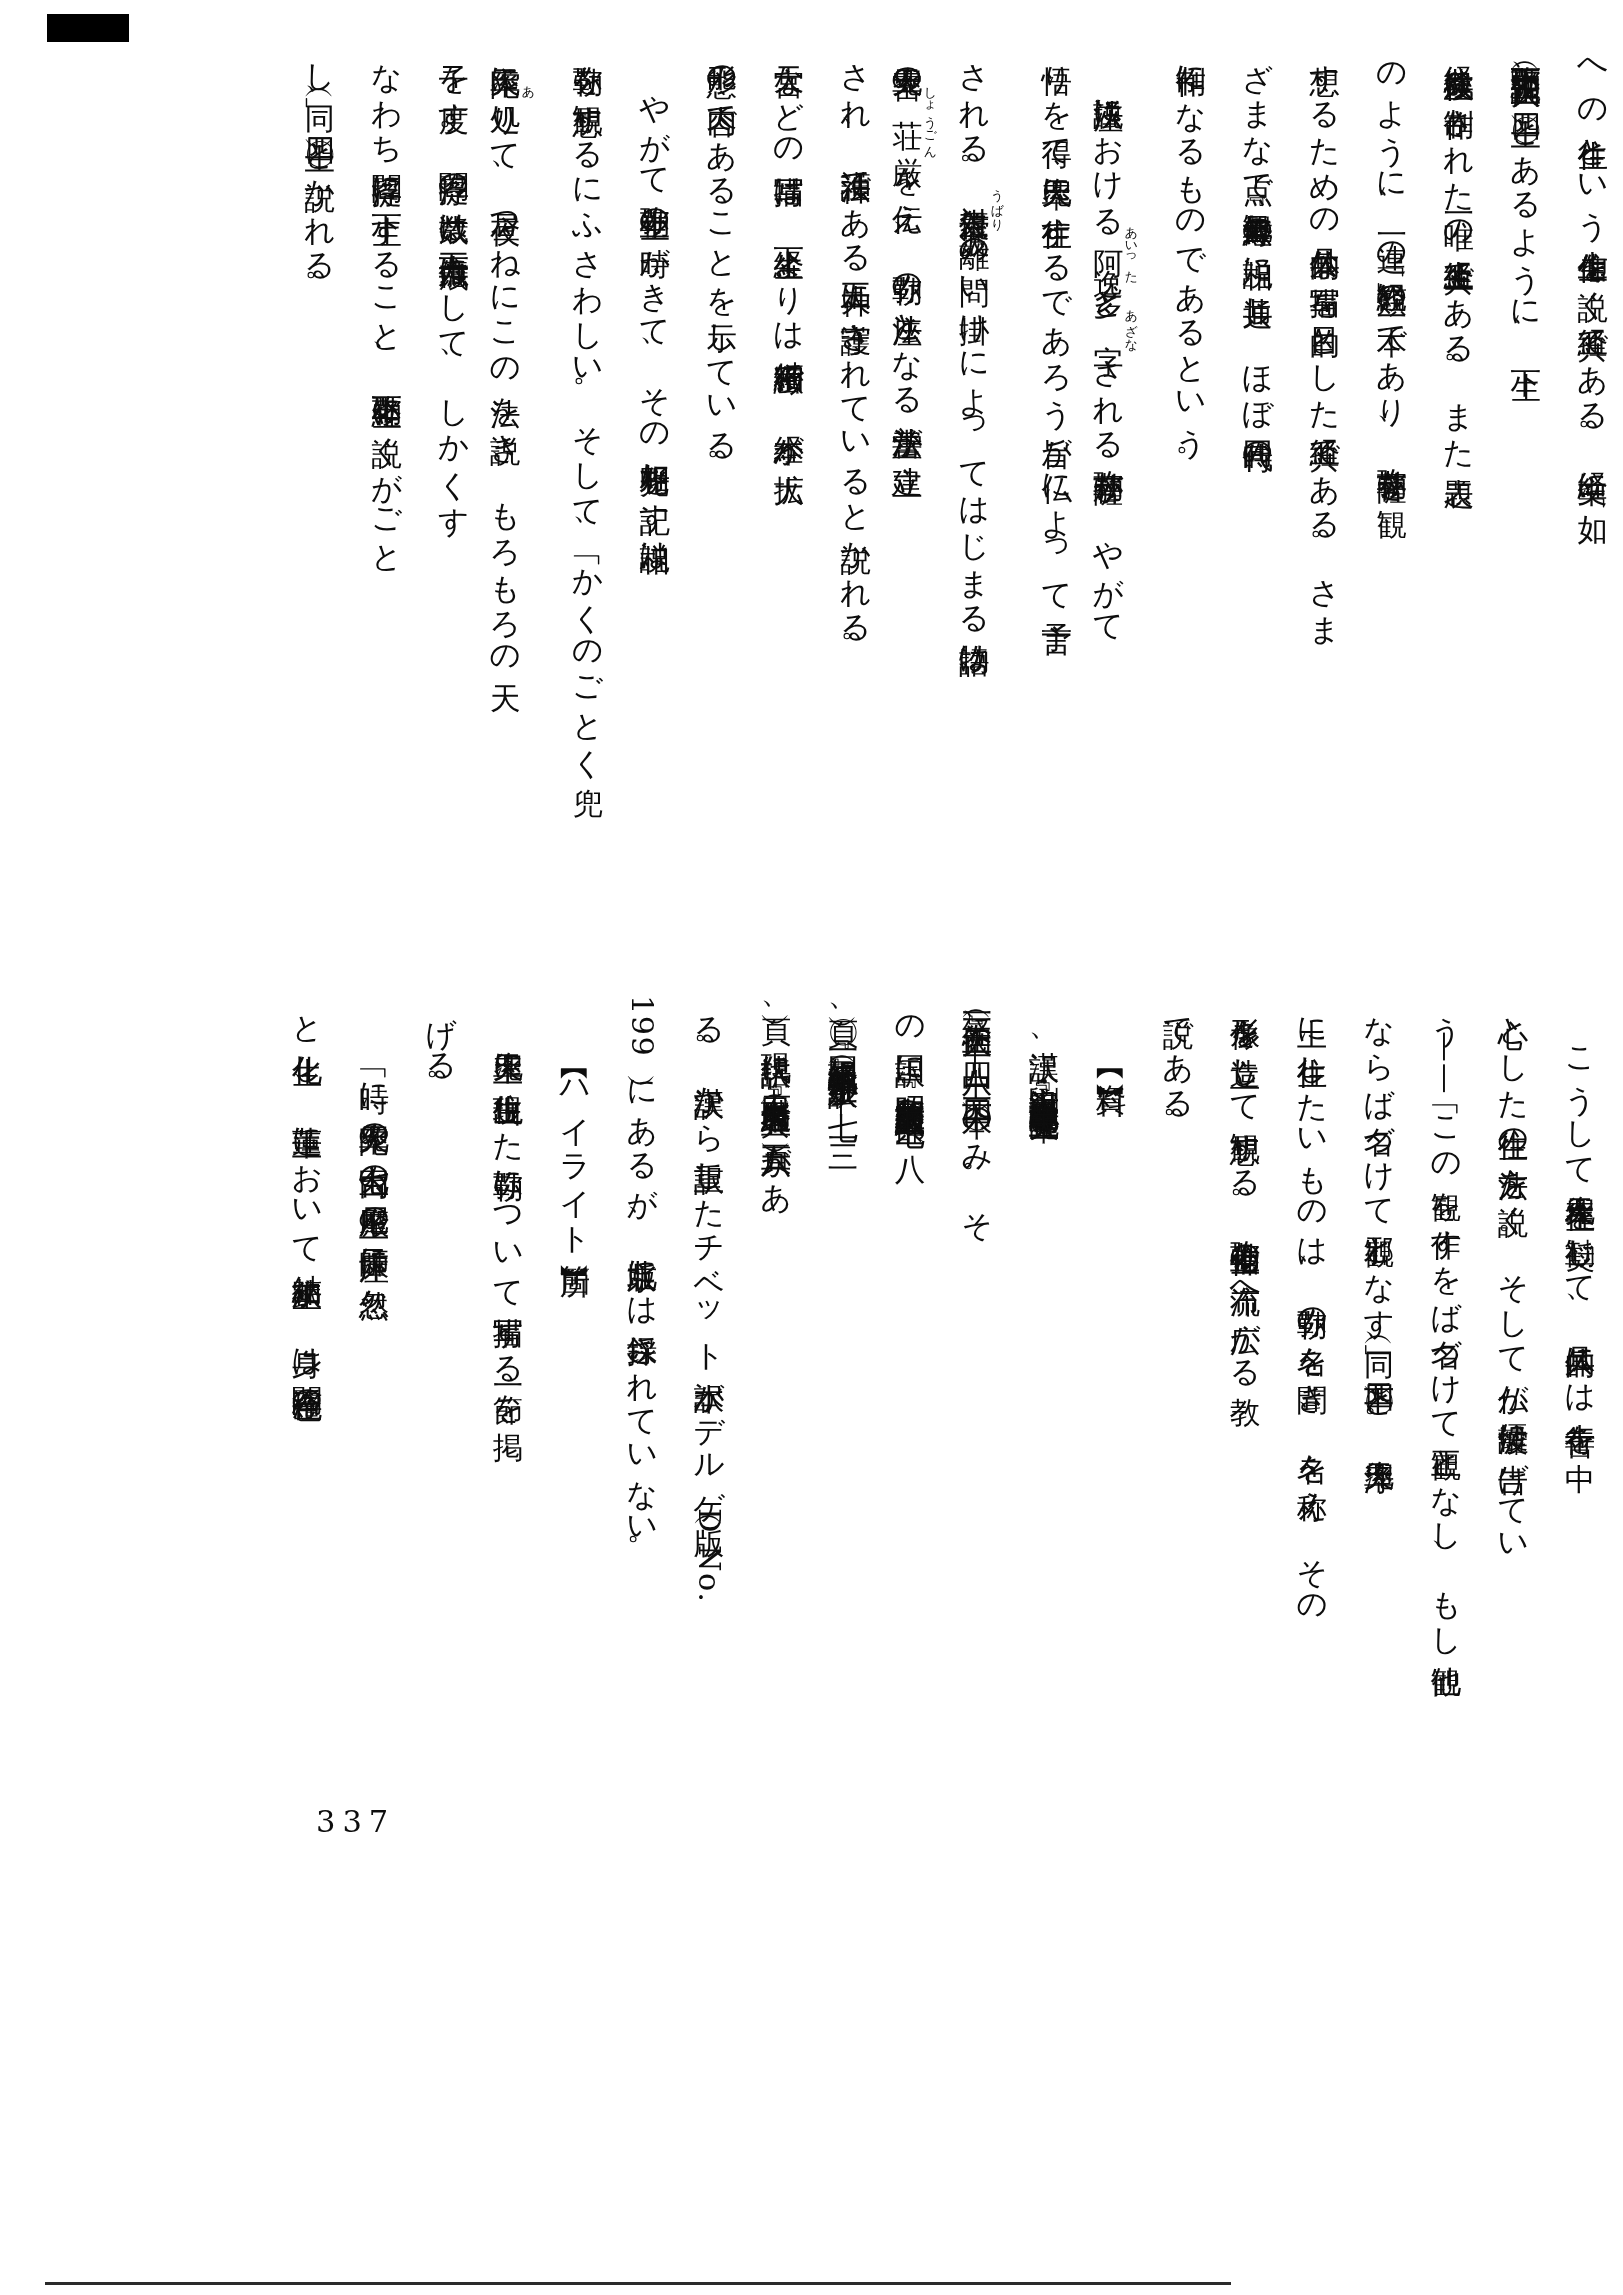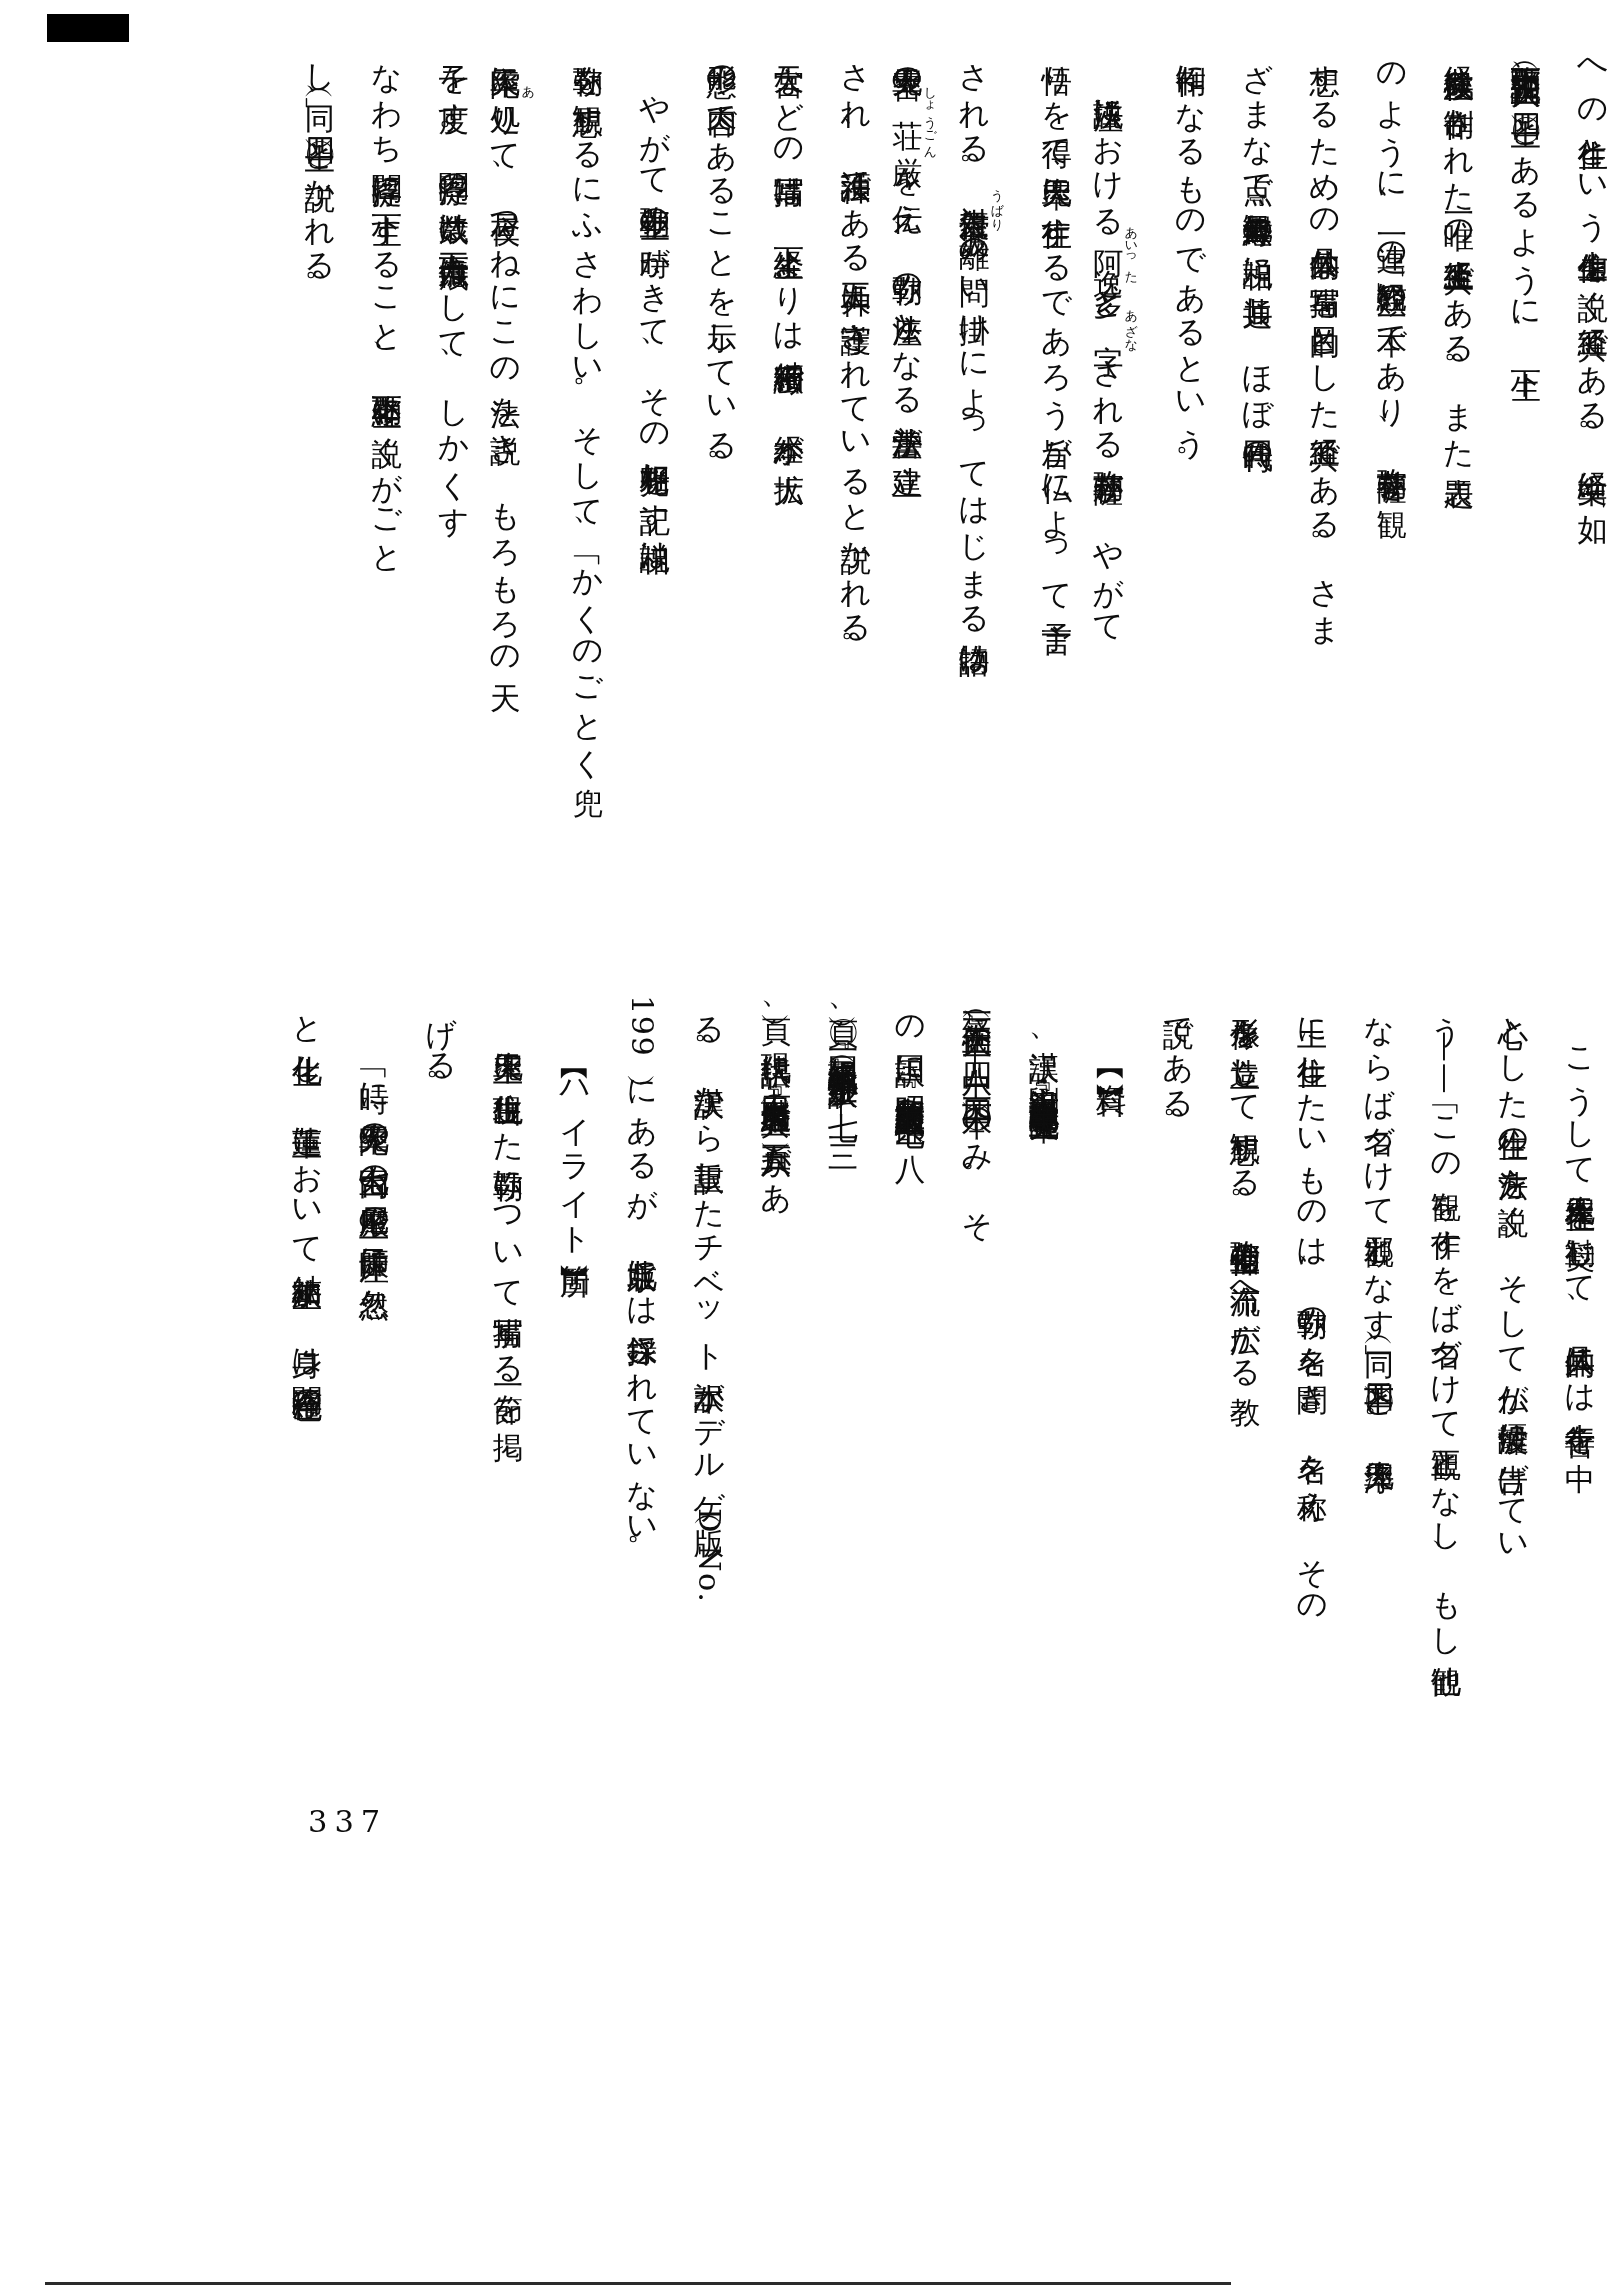--- a/index.html
+++ b/index.html
@@ -14,21 +14,21 @@
     font-size:30.5px;
     line-height:1.0;
     letter-spacing:1.4px;
   }
   .block-a{top:42px;right:15.3px;height:867px;}
   .block-b{top:995px;right:28px;height:867px;}
   .tcol{width:67px;}
   ruby{ruby-position:over;}
   rt{font-size:0.42em;letter-spacing:0;}
   .page-number{
-    position:absolute;left:308px;top:1804px;
+    position:absolute;left:316px;top:1804px;
     font-size:30.5px;letter-spacing:7px;
     font-family:"DejaVu Serif","Liberation Serif",serif;
   }
   .artifact-topleft{
     position:absolute;left:47px;top:14px;width:82px;height:28px;background:#000;
   }
   .artifact-bottomline{
     position:absolute;left:45px;top:2282px;width:1186px;height:2.8px;background:#2a2a2a;
   }
 </style>

